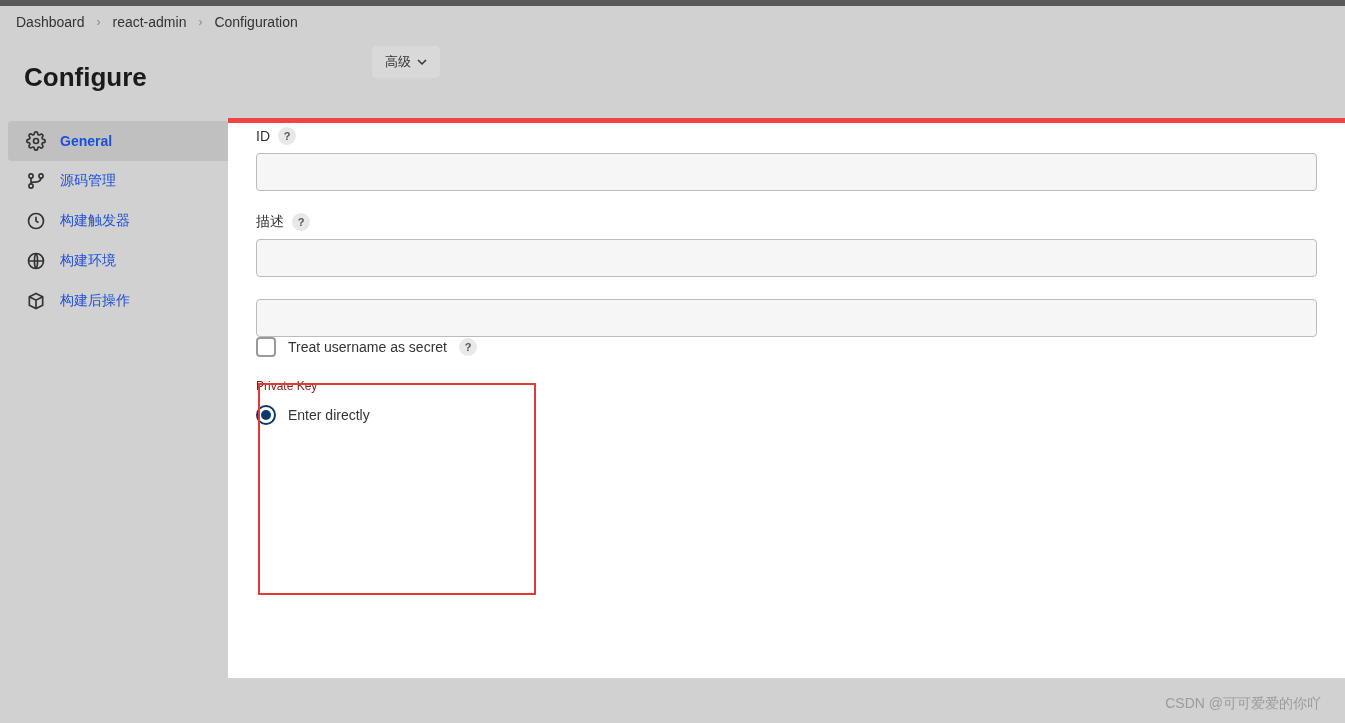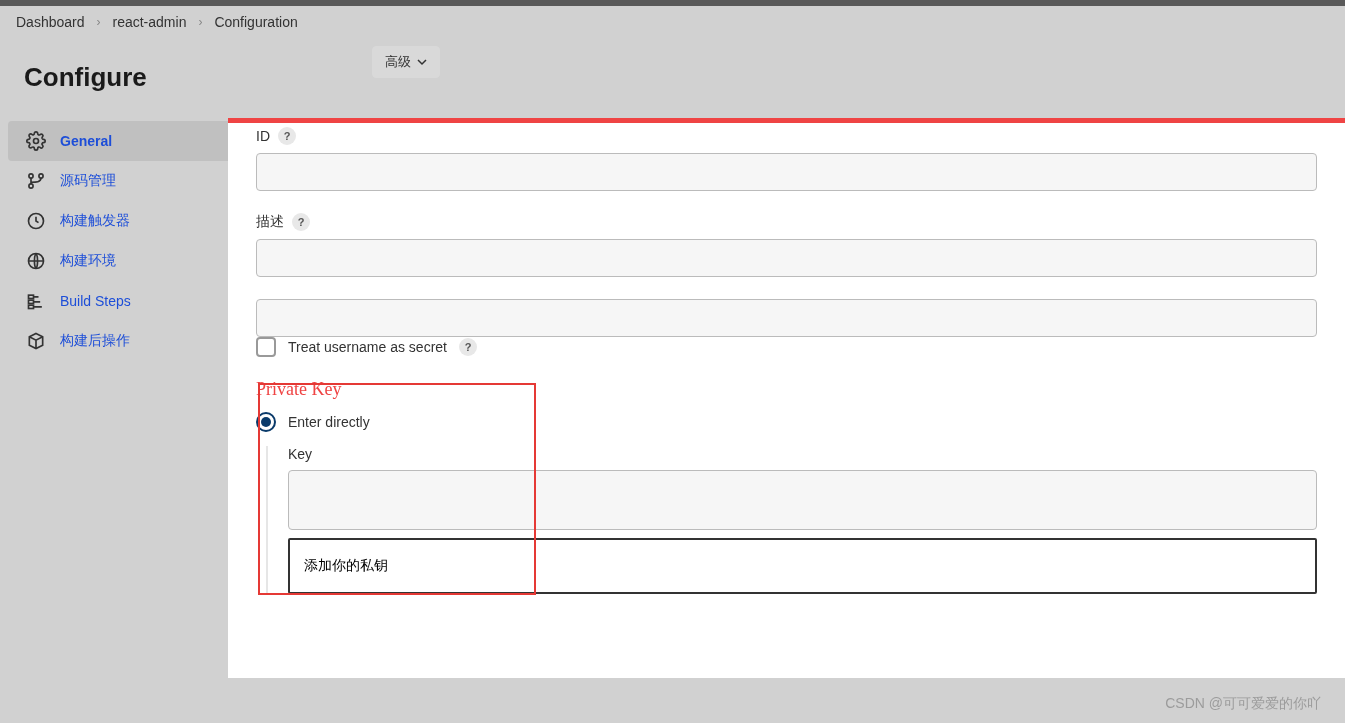--- a/index.html
+++ b/index.html
@@ -18,21 +18,21 @@
     .main-header { padding: 8px 12px 40px; }
     .adv-btn { display: inline-flex; align-items: center; gap: 6px; padding: 6px 12px; border-radius: 4px; background: #d9d9d9; border: 1px solid #d9d9d9; color: #333; font-size: 13px; margin-left: 132px; justify-content: center; }
     .adv-btn svg { width: 10px; height: 10px; }
     .form-card { background: #fff; padding: 4px 28px 40px; border-top: 5px solid #ef4444; min-height: 560px; }
     .form-row { margin-bottom: 22px; }
     .form-label { display: flex; align-items: center; gap: 8px; font-size: 14px; color: #333; margin-bottom: 8px; }
     .help { display: inline-flex; align-items: center; justify-content: center; width: 18px; height: 18px; border-radius: 50%; background: #e8e8e8; color: #555; font-size: 11px; font-weight: 600; cursor: pointer; }
     .text-input { width: 100%; padding: 10px 12px; border: 1px solid #bbb; border-radius: 4px; background: #f6f6f6; font-size: 14px; }
     .checkbox-row { display: flex; align-items: center; gap: 12px; margin-top: 0; }
     .checkbox { width: 20px; height: 20px; border: 2px solid #999; border-radius: 4px; background: #fff; cursor: pointer; }
-    .section-label { font-size: 18px; color: #ef4444; margin: 20px 0 12px; font-family: Liberation Serif, serif; }
+    .section-label { font-size: 12px; color: #7f1d1d; margin: 20px 0 12px; }
     .radio-row { display: flex; align-items: center; gap: 12px; margin-bottom: 14px; }
     .radio { width: 20px; height: 20px; border-radius: 50%; border: 2px solid #0a3a6a; background: #fff; display: flex; align-items: center; justify-content: center; cursor: pointer; }
     .radio.checked::after { content: ""; width: 10px; height: 10px; border-radius: 50%; background: #0a3a6a; }
     .radio-body { margin-left: 10px; padding-left: 20px; border-left: 2px solid #e6e6e6; }
     .key-label { font-size: 14px; color: #333; margin-bottom: 8px; }
     .key-box { border: 1px solid #bbb; border-radius: 4px; background: #f6f6f6; height: 60px; margin-bottom: 8px; }
     .key-input { width: 100%; padding: 18px 14px; border: 2px solid #333; border-radius: 2px; background: #fff; font-size: 14px; }
     .red-box { position: absolute; left: 30px; top: 345px; width: 278px; height: 212px; border: 2px solid #e53935; pointer-events: none; }
     .watermark { position: fixed; right: 24px; bottom: 10px; color: rgba(120,120,120,0.6); font-size: 14px; pointer-events: none; }
   </style>
@@ -88,31 +88,20 @@
     <div class="sidebar-item">
       <span class="icon">
         <svg viewBox="0 0 24 24" width="20" height="20" fill="none" stroke="currentColor" stroke-width="2">
             <circle cx="12" cy="12" r="9"></circle>
             <path d="M3 12h18M12 3c2.5 3 2.5 15 0 18M12 3c-2.5 3-2.5 15 0 18"></path>
           </svg>
       </span>
       <span>构建环境</span>
     </div>
 
-    <div class="sidebar-item">
-      <span class="icon">
-        <svg viewBox="0 0 24 24" width="20" height="20" fill="none" stroke="currentColor" stroke-width="2">
-            <rect x="3" y="5" width="6" height="4"></rect>
-            <rect x="3" y="11" width="6" height="4"></rect>
-            <rect x="3" y="17" width="6" height="4"></rect>
-            <path d="M9 7h6M9 13h8M9 19h10"></path>
-          </svg>
-      </span>
-      <span>Build Steps</span>
-    </div>
 
     <div class="sidebar-item">
       <span class="icon">
         <svg viewBox="0 0 24 24" width="20" height="20" fill="none" stroke="currentColor" stroke-width="2">
             <path d="M12 3l8 4v10l-8 4-8-4V7l8-4z"></path>
             <path d="M4 7l8 4 8-4M12 11v10"></path>
           </svg>
       </span>
       <span>构建后操作</span>
     </div>
@@ -154,24 +143,19 @@
         </div>
       </div>
 
       <div class="section-label">Private Key</div>
 
       <div class="radio-row">
         <div class="radio checked"></div>
         <span>Enter directly</span>
       </div>
 
-      <div class="radio-body">
-        <div class="key-label">Key</div>
-        <div class="key-box"></div>
-        <input class="key-input" type="text" value="添加你的私钥" style="">
-      </div>
     </div>
 
     <div class="red-box"></div>
   </main>
 </div>
 
 <div class="watermark">CSDN @可可爱爱的你吖</div>
 
 </body></html>

